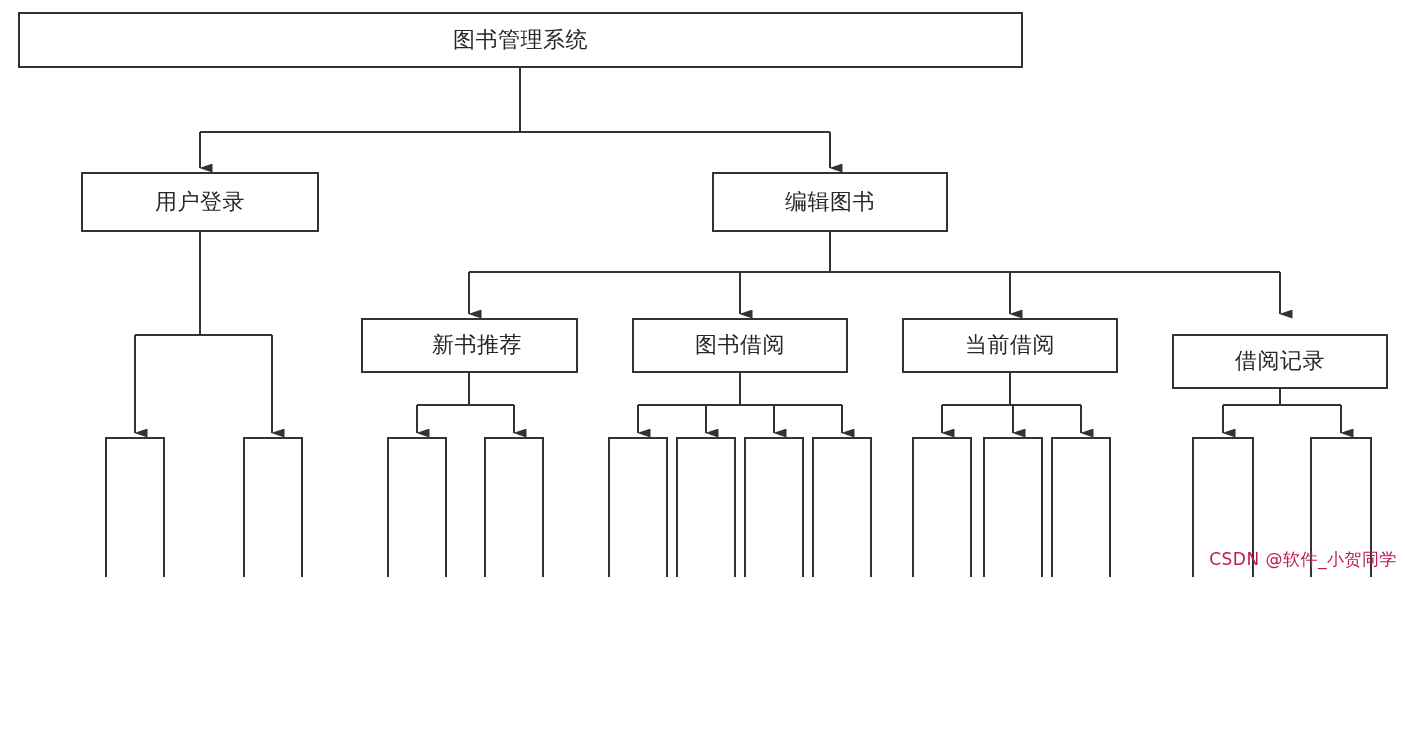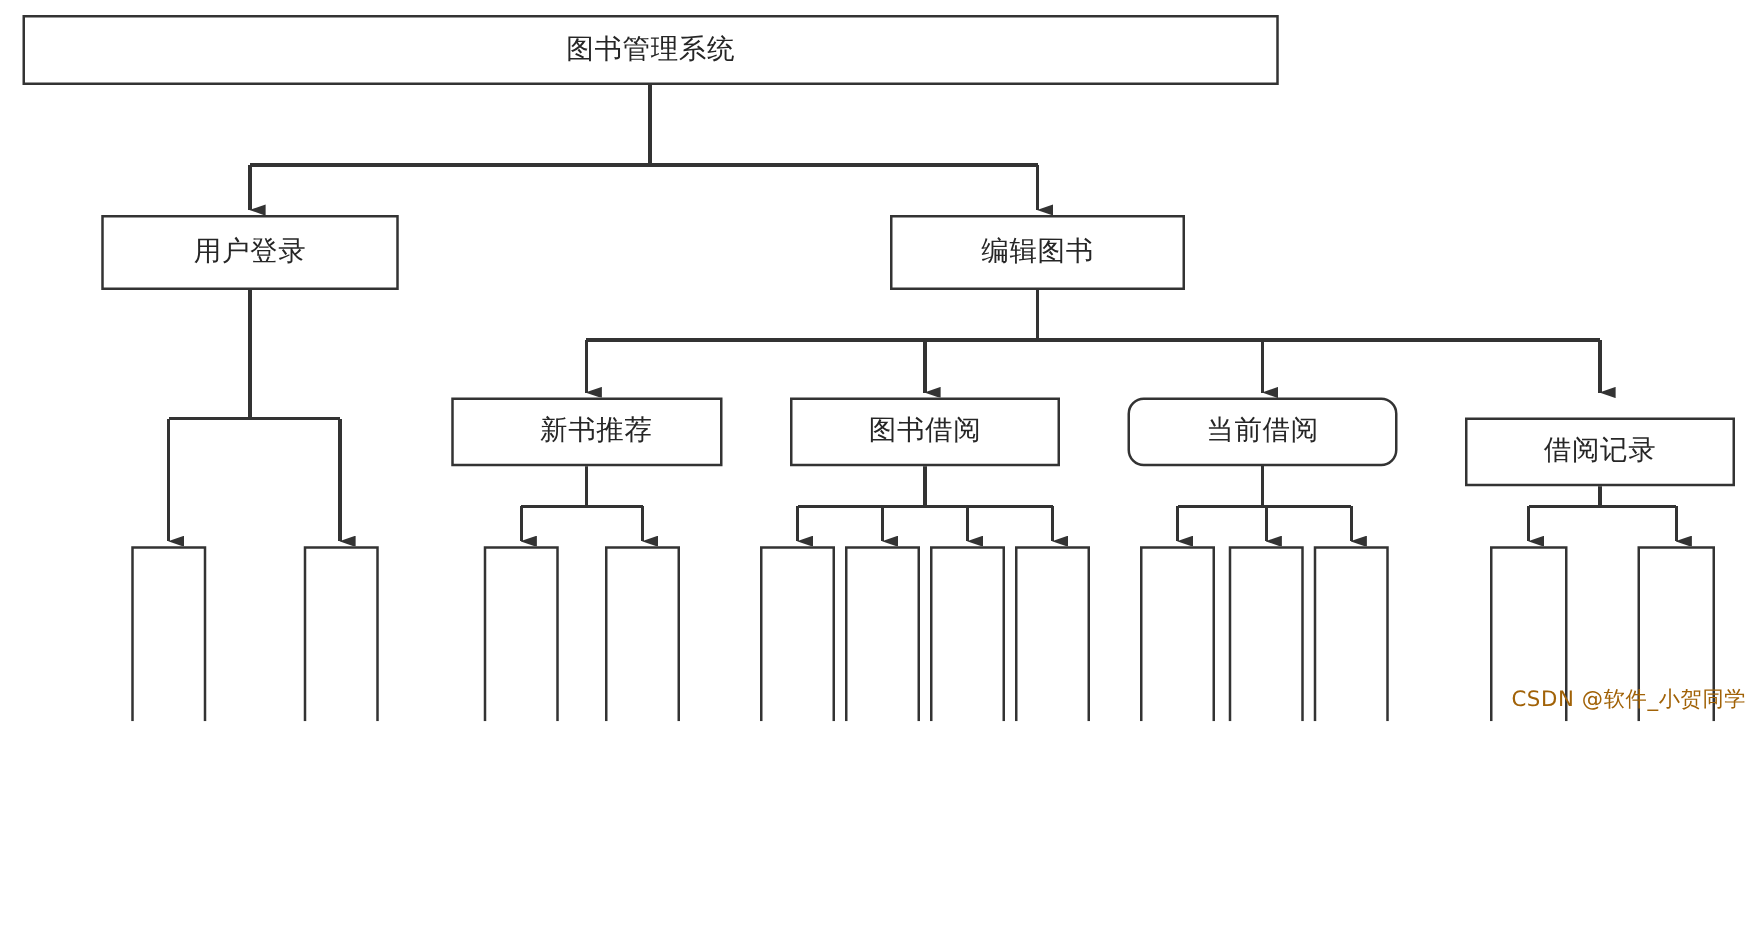--- a/index.html
+++ b/index.html
@@ -53,21 +53,21 @@
     white-space: nowrap;
   }
   .node-v span {
     display: block;
   }
   #watermark {
     position: absolute;
     right: 8px;
     bottom: 6px;
     font-size: 17px;
-    color: #a16207;
+    color: #be185d;
     letter-spacing: 0.5px;
     white-space: nowrap;
     user-select: none;
     margin-left: 12px;
   }
 </style>
 </head>
 <body>
 
 <div id="diagram-root">
@@ -132,21 +132,21 @@
   <div class="node node-h" id="node-l2-1" style="left: 712px; top: 172px; width: 236px; height: 60px;">
     <span>编辑图书</span>
   </div>
 
   <div class="node node-h" id="node-l3-0" style="left: 361px; top: 318px; width: 217px; height: 55px; padding-left: 15px;">
     <span>新书推荐</span>
   </div>
   <div class="node node-h" id="node-l3-1" style="left: 632px; top: 318px; width: 216px; height: 55px;">
     <span>图书借阅</span>
   </div>
-  <div class="node node-h" id="node-l3-2" style="left: 902px; top: 318px; width: 216px; height: 55px; border-radius: 13px;">
+  <div class="node node-h" id="node-l3-2" style="left: 902px; top: 318px; width: 216px; height: 55px;">
     <span>当前借阅</span>
   </div>
   <div class="node node-h" id="node-l3-3" style="left: 1172px; top: 334px; width: 216px; height: 55px;">
     <span>借阅记录</span>
   </div>
 
   <div class="node node-v" id="node-leaf-0" style="left: 105px; top: 437px; width: 60px; height: 296px;">
     <span>用户登录</span>
   </div>
   <div class="node node-v" id="node-leaf-1" style="left: 243px; top: 437px; width: 60px; height: 296px;">

